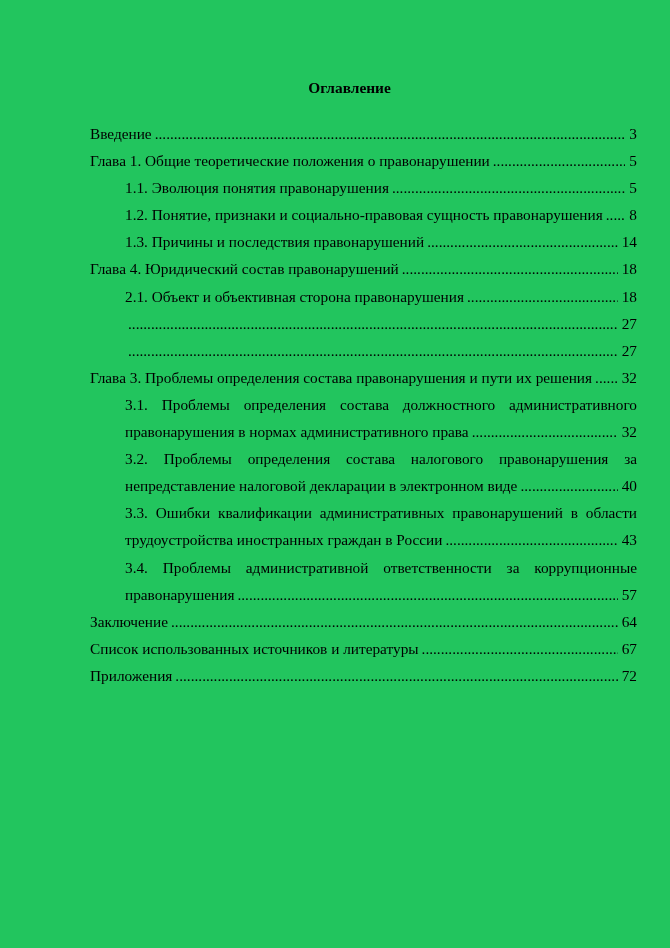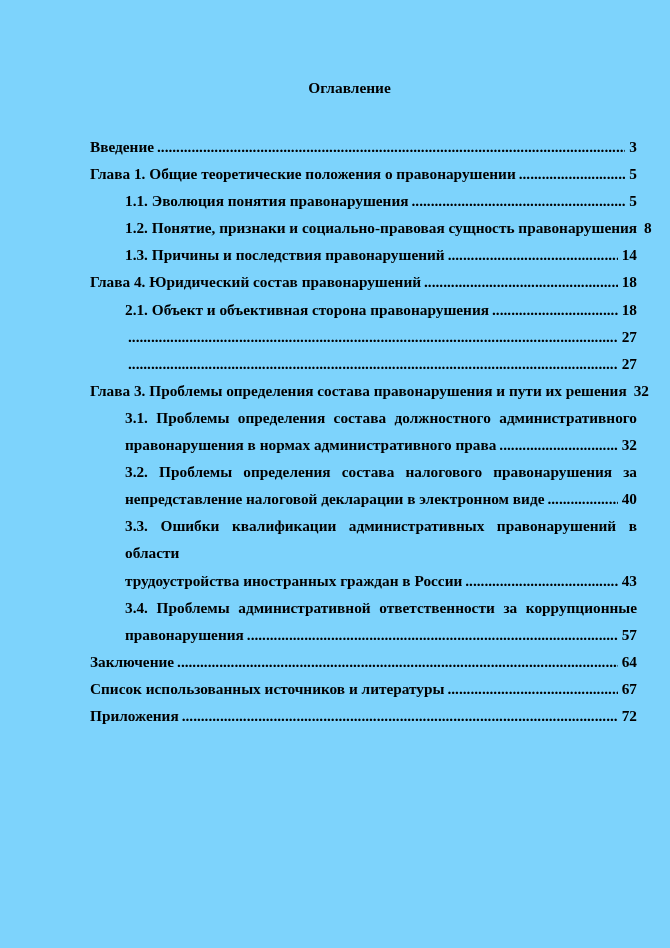--- a/index.html
+++ b/index.html
@@ -13,39 +13,38 @@
     position: relative;
     overflow: hidden;
     font-family: "Liberation Serif", "DejaVu Serif", serif;
     font-size: 15.3px;
     color: #000000;
     -webkit-font-smoothing: antialiased;
   }
   .doc-page {
     position: absolute;
     inset: 0;
-    background: #7dd3fc;
+    background: #22c55e;
   }
   .toc-title {
     position: absolute;
     top: 78px;
     left: 76px;
     width: 547px;
     margin: 0;
     text-align: center;
     font-size: 15.4px;
     font-weight: bold;
     line-height: 19px;
   }
   .toc-list {
     position: absolute;
-    top: 133px;
+    top: 120px;
     left: 90px;
     width: 547px;
-    font-weight: bold;
   }
   .entry {
     line-height: 27.1px;
   }
   .entry.sub {
     padding-left: 35px;
   }
   .jline {
     text-align: justify;
     text-align-last: justify;

